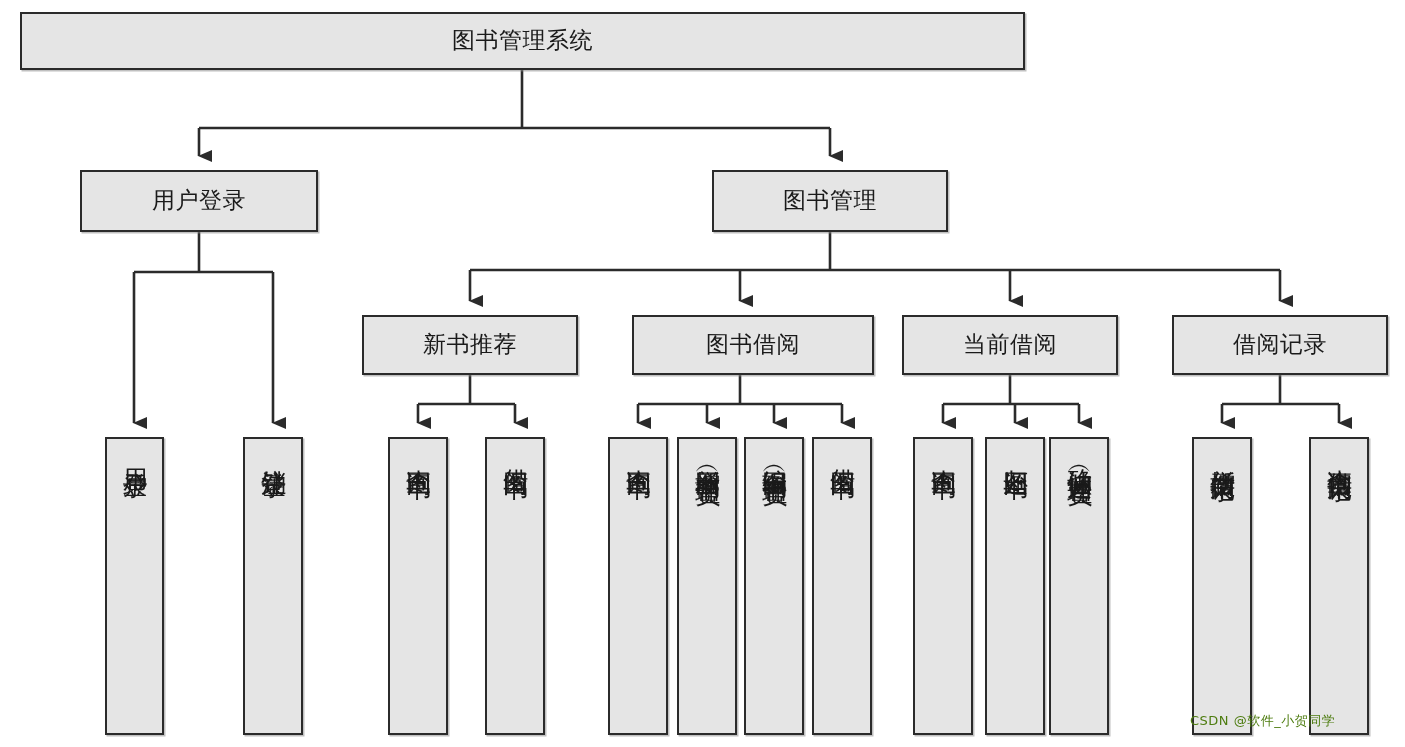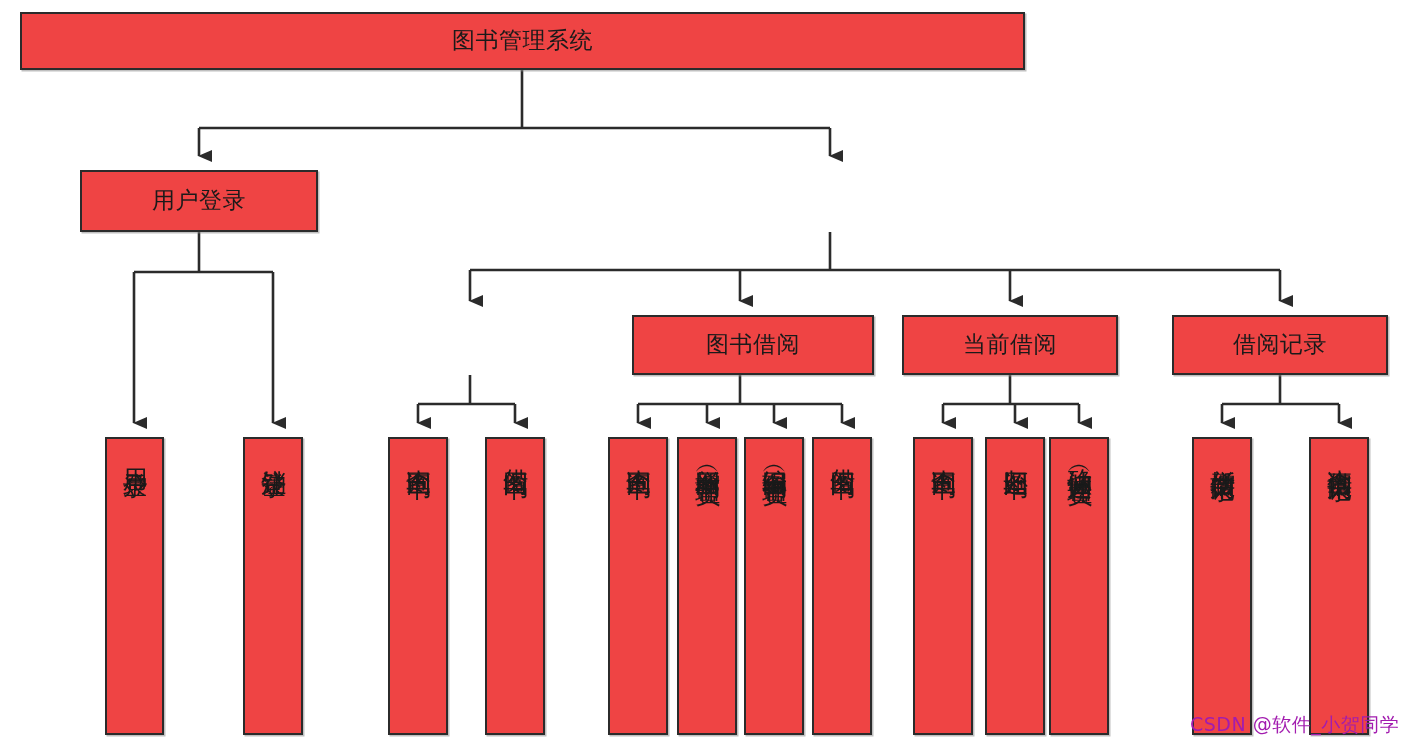--- a/index.html
+++ b/index.html
@@ -21,21 +21,21 @@
     position: absolute;
     left: 0;
     top: 0;
     width: 1405px;
     height: 747px;
     pointer-events: none;
   }
   .node {
     position: absolute;
     box-sizing: border-box;
-    background: #ef4444;
+    background: #e5e5e5;
     border: 2px solid #2b2b2b;
     display: flex;
     align-items: center;
     justify-content: center;
     box-shadow: 1.5px 1.5px 0 rgba(140,140,140,0.55);
   }
   .node .label {
     color: #1a1a1a;
     letter-spacing: 0.5px;
     line-height: 1.18;
@@ -52,22 +52,22 @@
   }
   .node.vert .label {
     writing-mode: vertical-rl;
     text-orientation: upright;
     font-size: 25px;
     letter-spacing: 2px;
     line-height: 1.05;
   }
   .watermark {
     position: absolute;
-    color: #a21caf;
-    font-size: 19px;
+    color: #4d7c0f;
+    font-size: 13px;
     white-space: nowrap;
     letter-spacing: 0.5px;
   }
 </style>
 </head>
 <body>
 
 <div id="canvas">
 
   <svg class="edges" viewBox="0 0 1405 747" xmlns="http://www.w3.org/2000/svg">
@@ -120,21 +120,27 @@
     </g>
   </svg>
 
   <div class="node horiz" style="left:20px; top:12px; width:1005px; height:58px;">
     <span class="label">图书管理系统</span>
   </div>
 
   <div class="node horiz" style="left:80px; top:170px; width:238px; height:62px;">
     <span class="label">用户登录</span>
   </div>
+  <div class="node horiz" style="left:712px; top:170px; width:236px; height:62px;">
+    <span class="label">图书管理</span>
+  </div>
 
+  <div class="node horiz" style="left:362px; top:315px; width:216px; height:60px;">
+    <span class="label">新书推荐</span>
+  </div>
   <div class="node horiz" style="left:632px; top:315px; width:242px; height:60px;">
     <span class="label">图书借阅</span>
   </div>
   <div class="node horiz" style="left:902px; top:315px; width:216px; height:60px;">
     <span class="label">当前借阅</span>
   </div>
   <div class="node horiz" style="left:1172px; top:315px; width:216px; height:60px;justify-content:center;">
     <span class="label">借阅记录</span>
   </div>
 

